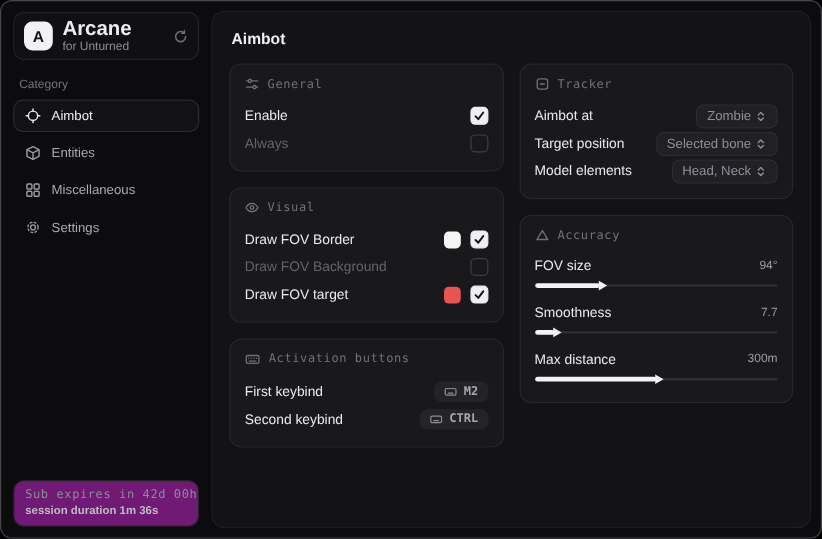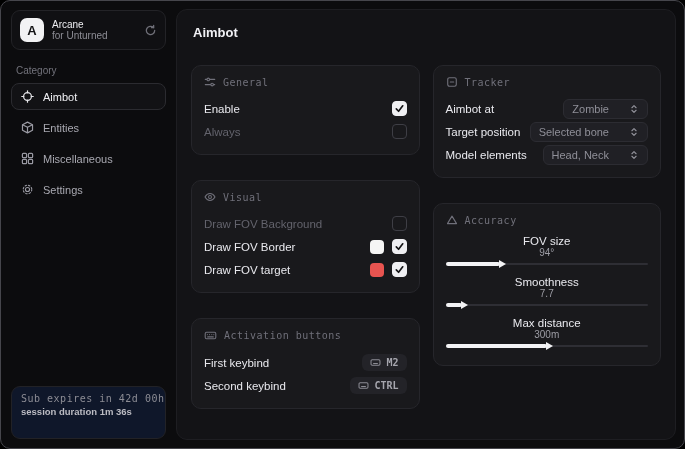--- a/index.html
+++ b/index.html
@@ -28,21 +28,21 @@
     padding:7px 8px; height:40px;
   }
   .brand-logo {
     width:24px; height:24px; border-radius:7px;
     background:#f2f2f4; color:#141416;
     font-weight:bold; font-size:13px;
     display:flex; align-items:center; justify-content:center;
     flex:0 0 24px;
   }
   .brand-text { flex:1; line-height:1.15; }
-  .brand-name { color:#ededf1; font-size:10px; font-weight:normal; }
+  .brand-name { color:#ededf1; font-size:17px; font-weight:bold; }
   .brand-sub { color:#8d8d95; font-size:10px; }
   .icon-btn { color:#6f6f78; display:flex; align-items:center; cursor:pointer; }
 
   .category-label {
     color:#73737c; font-size:10px;
     margin:15px 0 7px 5px;
   }
   .nav { display:flex; flex-direction:column; gap:4px; }
   .nav-item {
     display:flex; align-items:center; gap:9px;
@@ -55,22 +55,22 @@
   .nav-item.active {
     background:#121215;
     border-color:#2b2b30;
     color:#f0f0f4;
   }
   .nav-item.active .nav-icon { color:#e6e6ea; }
 
   .sidebar-spacer { flex:1; }
   .status-card {
     border:1px solid #222226; border-radius:9px;
-    background:#0f172a;
-    padding:6px 9px 21px 9px;
+    background:#701a75;
+    padding:6px 9px 7px 9px;
   }
   .status-line1 {
     font-family:"DejaVu Sans Mono", monospace;
     color:#8c8c94; font-size:10px; letter-spacing:0.5px;
     margin-bottom:2px; white-space:nowrap;
   }
   .status-line2 { color:#bcbcc3; font-size:9.5px; font-weight:bold; }
 
   
   .main {
@@ -84,21 +84,20 @@
   .page-title { color:#f1f1f5; font-size:13px; font-weight:bold; margin:2px 0 13px 2px; }
 
   .columns { display:flex; gap:13px; align-items:flex-start; }
   .col { flex:1; min-width:0; display:flex; flex-direction:column; gap:13px; }
 
   .card {
     background:#19191c;
     border:1px solid #26262b;
     border-radius:10px;
     padding:10px 12px 11px 12px;
-    margin-top:12px;
   }
   .card-header {
     display:flex; align-items:center; gap:7px;
     color:#70707a;
     font-family:"DejaVu Sans Mono", monospace;
     font-size:10px; letter-spacing:0.5px;
     margin-bottom:9px;
   }
   .card-header .hdr-icon { display:flex; align-items:center; color:#70707a; }
 
@@ -131,31 +130,31 @@
     display:flex; align-items:center; gap:5px;
     background:#232328; border-radius:6px;
     padding:3px 8px; cursor:pointer;
     color:#a6a6ae; font-size:10px; font-weight:bold;
     font-family:"DejaVu Sans Mono", monospace;
   }
   .key-pill .pill-icon { display:flex; align-items:center; color:#8c8c94; }
 
   
   .select-pill {
-    display:flex; align-items:center; gap:20px;
+    display:flex; align-items:center; gap:3px;
     background:#202025; border:1px solid #2c2c32;
     border-radius:6px; padding:3px 8px;
     color:#8f8f98; font-size:11px; cursor:pointer;
   }
   .select-pill .pill-icon { display:flex; align-items:center; color:#8f8f98; }
 
   
   .slider-group { margin-bottom:7px; }
   .slider-group:last-child { margin-bottom:1px; }
-  .slider-head { display:flex; align-items:center; justify-content:space-between; min-height:21px;flex-direction:column; }
+  .slider-head { display:flex; align-items:center; justify-content:space-between; min-height:21px; }
   .slider-value { color:#9d9da5; font-size:10px; }
   .slider {
     position:relative; height:10px; margin:1px 0 3px 0; cursor:pointer;
   }
   .slider-track {
     position:absolute; left:0; right:0; top:4px; height:2px;
     background:#2e2e34; border-radius:2px;
   }
   .slider-fill {
     position:absolute; left:0; top:3px; height:4px;
@@ -281,36 +280,36 @@
         <div class="card">
           <div class="card-header">
             <span class="hdr-icon">
               <svg width="12" height="12" viewBox="0 0 14 14" fill="none" stroke="currentColor" stroke-width="1.2">
                 <path d="M1.2 7C2.6 4.4 4.7 3 7 3s4.4 1.4 5.8 4C11.4 9.6 9.3 11 7 11S2.6 9.6 1.2 7Z"></path>
                 <circle cx="7" cy="7" r="1.7"></circle>
               </svg>
             </span>
             <span>Visual</span>
           </div>
-          <div class="row muted">
-            <span class="row-label">Draw FOV Background</span>
-            <span class="row-right">
-              <span class="checkbox">
-                
-              </span>
-            </span>
-          </div>
           <div class="row">
             <span class="row-label">Draw FOV Border</span>
             <span class="row-right">
               <span class="swatch" style="background: rgb(245, 245, 245);"></span>
               <span class="checkbox checked">
                 <svg width="11" height="11" viewBox="0 0 12 12">
                     <polyline points="2.5,6.5 5,9 9.5,3" fill="none" stroke="#151517" stroke-width="1.8" stroke-linecap="round" stroke-linejoin="round"></polyline>
                   </svg>
+              </span>
+            </span>
+          </div>
+          <div class="row muted">
+            <span class="row-label">Draw FOV Background</span>
+            <span class="row-right">
+              <span class="checkbox">
+                
               </span>
             </span>
           </div>
           <div class="row">
             <span class="row-label">Draw FOV target</span>
             <span class="row-right">
               <span class="swatch" style="background: rgb(232, 84, 80);"></span>
               <span class="checkbox checked">
                 <svg width="11" height="11" viewBox="0 0 12 12">
                     <polyline points="2.5,6.5 5,9 9.5,3" fill="none" stroke="#151517" stroke-width="1.8" stroke-linecap="round" stroke-linejoin="round"></polyline>

